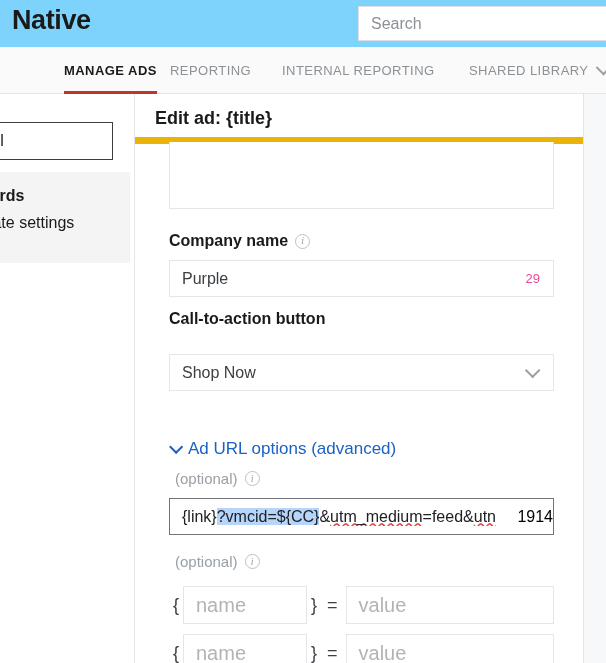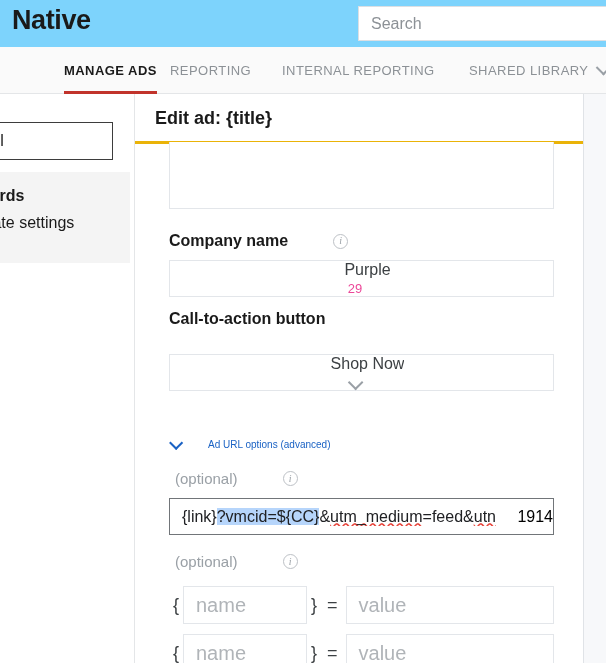--- a/index.html
+++ b/index.html
@@ -94,39 +94,39 @@
 
   
   .main {
     position: absolute; left: 135px; top: 94px;
     width: 448px; height: 569px;
     background: #ffffff;
     overflow: hidden;
   }
   .main-header {
     position: absolute; left: 0; top: 0; width: 448px; height: 50px;
-    border-bottom: 3px solid #eab308;
+    border-bottom: 7px solid #eab308;
     background: #fff;
   }
   .main-title {
     position: absolute; left: 20px; top: 14px;
     font-size: 18px; font-weight: bold; color: #1a1a1a;
   }
   .right-gutter {
     position: absolute; left: 583px; top: 94px;
     width: 23px; height: 569px;
     background: #f7f8fa;
     border-left: 1px solid #e0e3e7;
   }
 
   .form { position: absolute; left: 0; top: 50px; width: 448px; }
 
   .field-label {
     font-size: 16px; font-weight: bold; color: #1a1a1a;
-    display: flex; align-items: center; gap: 38px;
+    display: flex; align-items: center;
   }
   .optional-tag {
     font-weight: normal; color: #9aa0a6; margin-left: 6px; font-size: 15px;
   }
   .info-icon {
     display: inline-flex; align-items: center; justify-content: center;
     width: 15px; height: 15px; margin-left: 7px;
     border: 1px solid #bdc1c6; border-radius: 50%;
     font-size: 10px; color: #9aa0a6;
     font-family: "Liberation Serif", serif; font-style: italic;
@@ -140,21 +140,21 @@
     border: 1px solid #e3e6ea;
     border-top: none;
     background: #fff;
   }
 
   .input-row {
     position: absolute; left: 34px;
     width: 385px; height: 37px;
     border: 1px solid #e3e6ea;
     background: #fff;
-    display: flex; align-items: center; flex-direction: column;
+    display: flex; align-items: center;
   }
   .input-row .val {
     padding-left: 12px; font-size: 16px; color: #3c4043;
     flex: 1; white-space: nowrap; overflow: hidden;
   }
   .input-row .counter {
     font-size: 13px; color: #ec4899; padding-right: 13px;
   }
   .sel-chevron {
     width: 11px; height: 11px; margin-right: 17px;
@@ -176,24 +176,23 @@
     flex: 1; white-space: nowrap; overflow: hidden;
   }
   .hl { background: #b6d5fb; color: #202124; }
   .spell {
     text-decoration: underline wavy #e8453c;
     text-decoration-skip-ink: none;
   }
 
   .adurl-link {
     position: absolute; left: 34px; top: 295px;
-    font-size: 10px; color: #1a62c4;
+    font-size: 17px; color: #1a62c4;
     display: flex; align-items: center;
     cursor: pointer;
-    gap: 20px;
   }
   .adurl-chevron {
     width: 10px; height: 10px; margin-right: 9px;
     border-right: 2px solid #1a62c4;
     border-bottom: 2px solid #1a62c4;
     transform: rotate(45deg) translateY(-3px);
     flex: none;
   }
 
   

